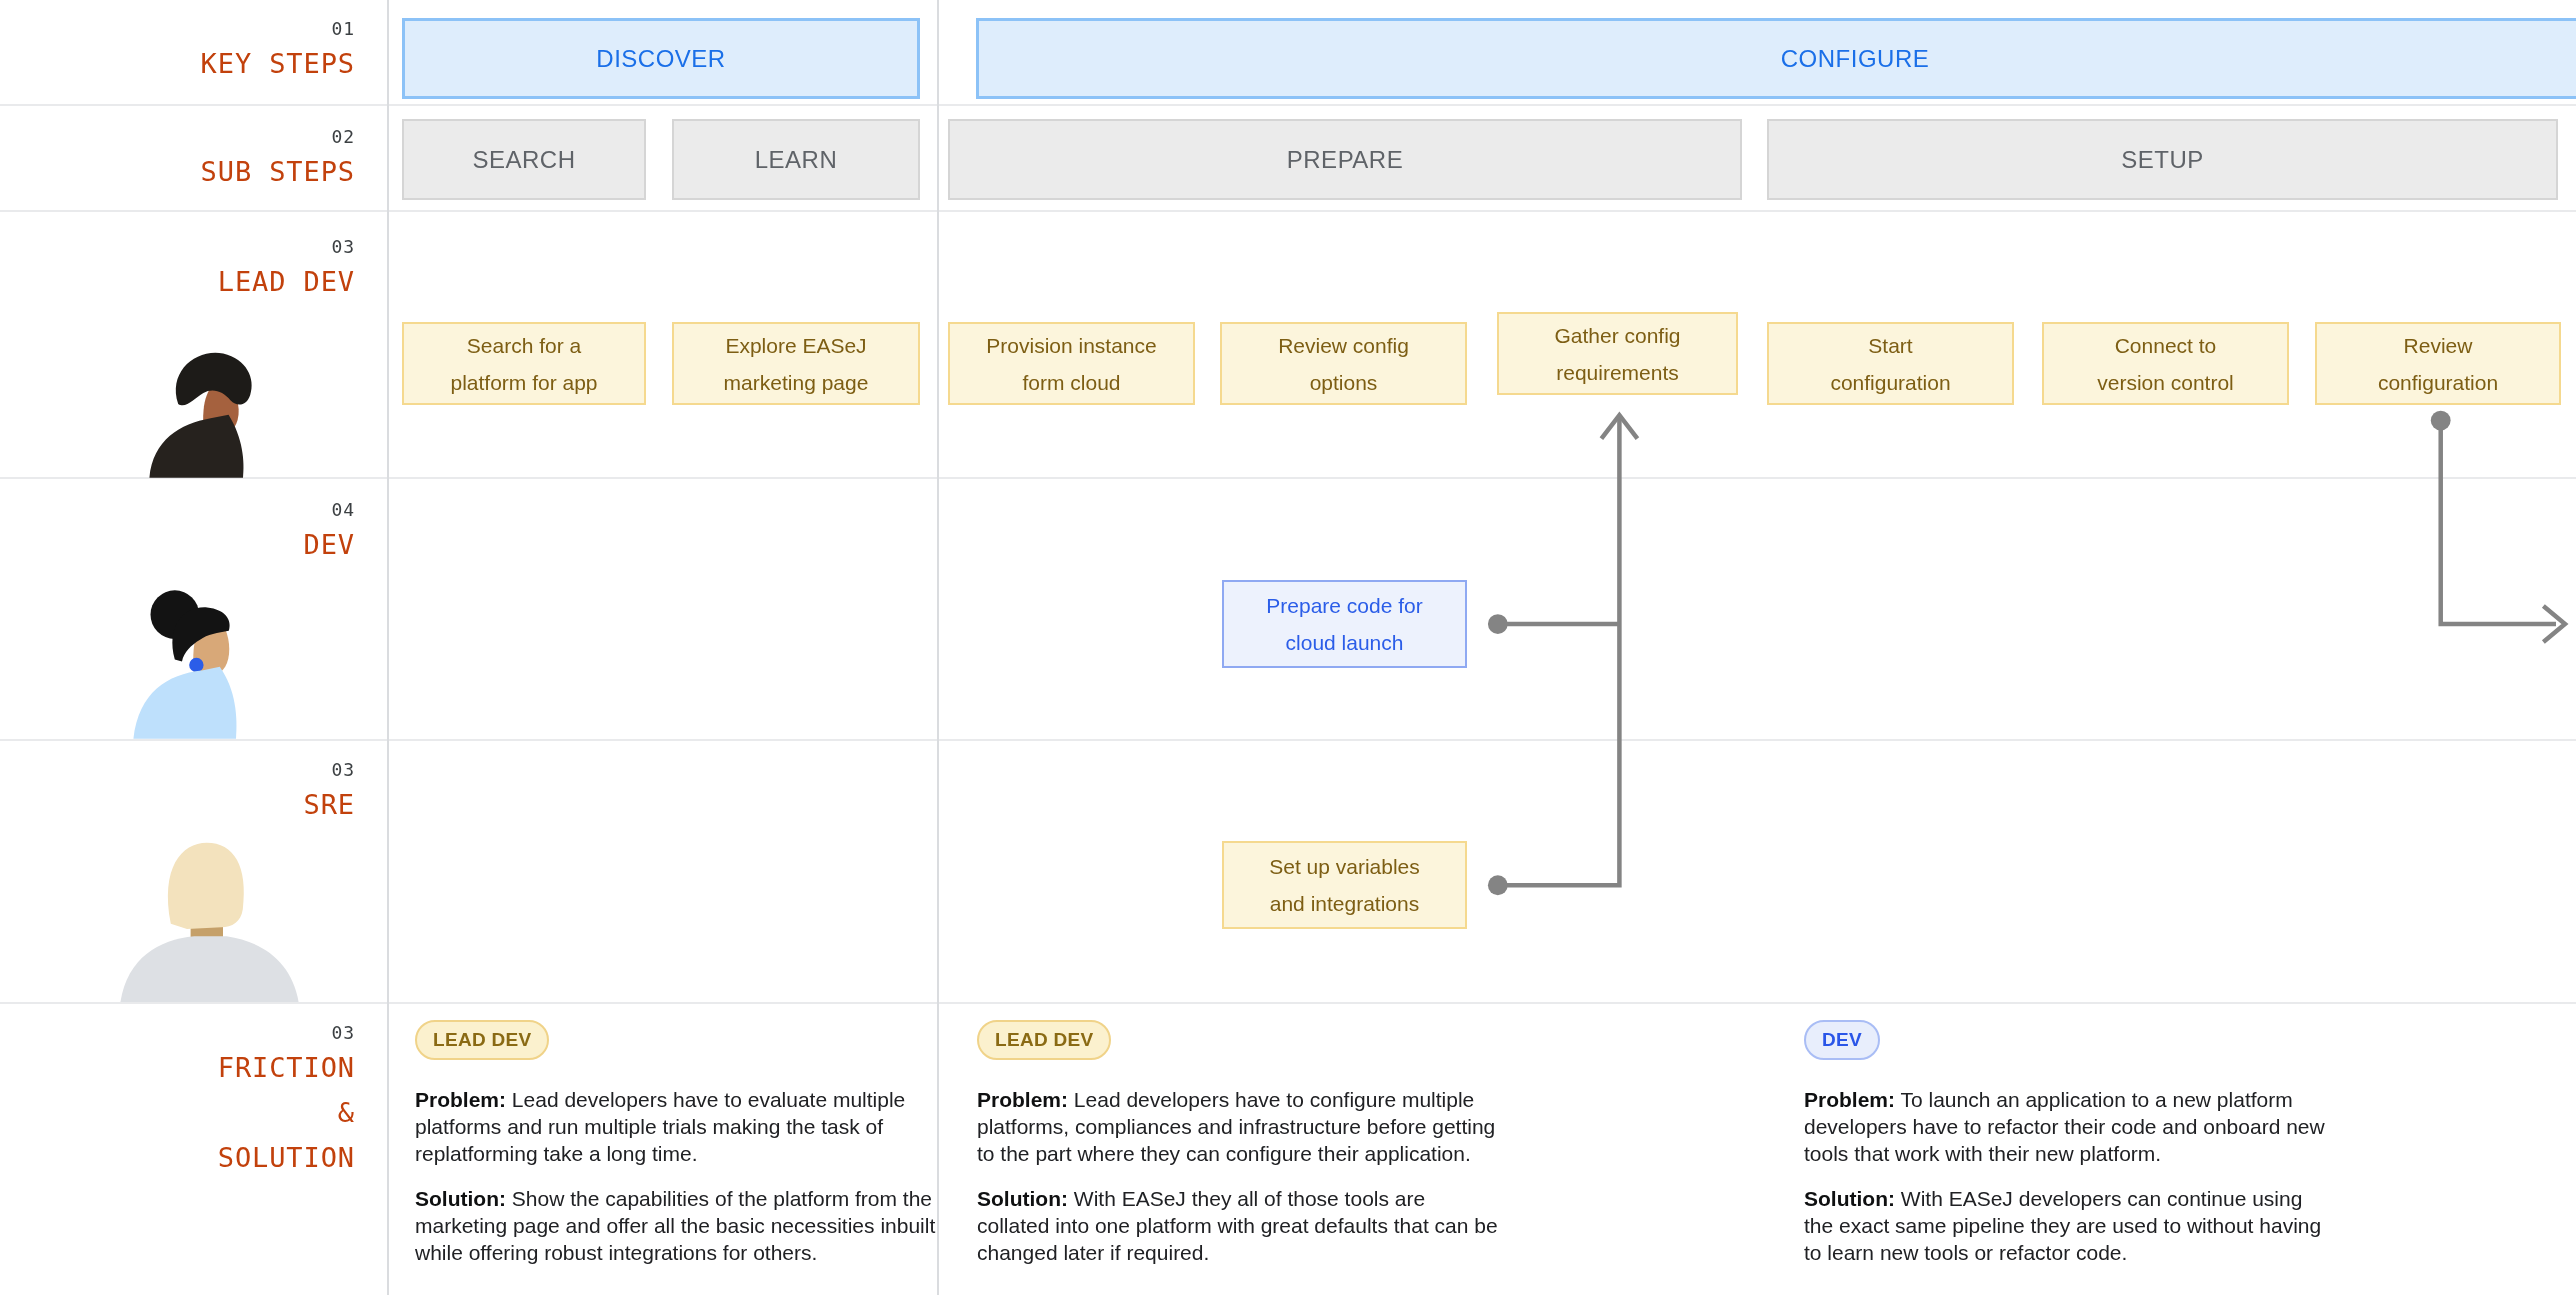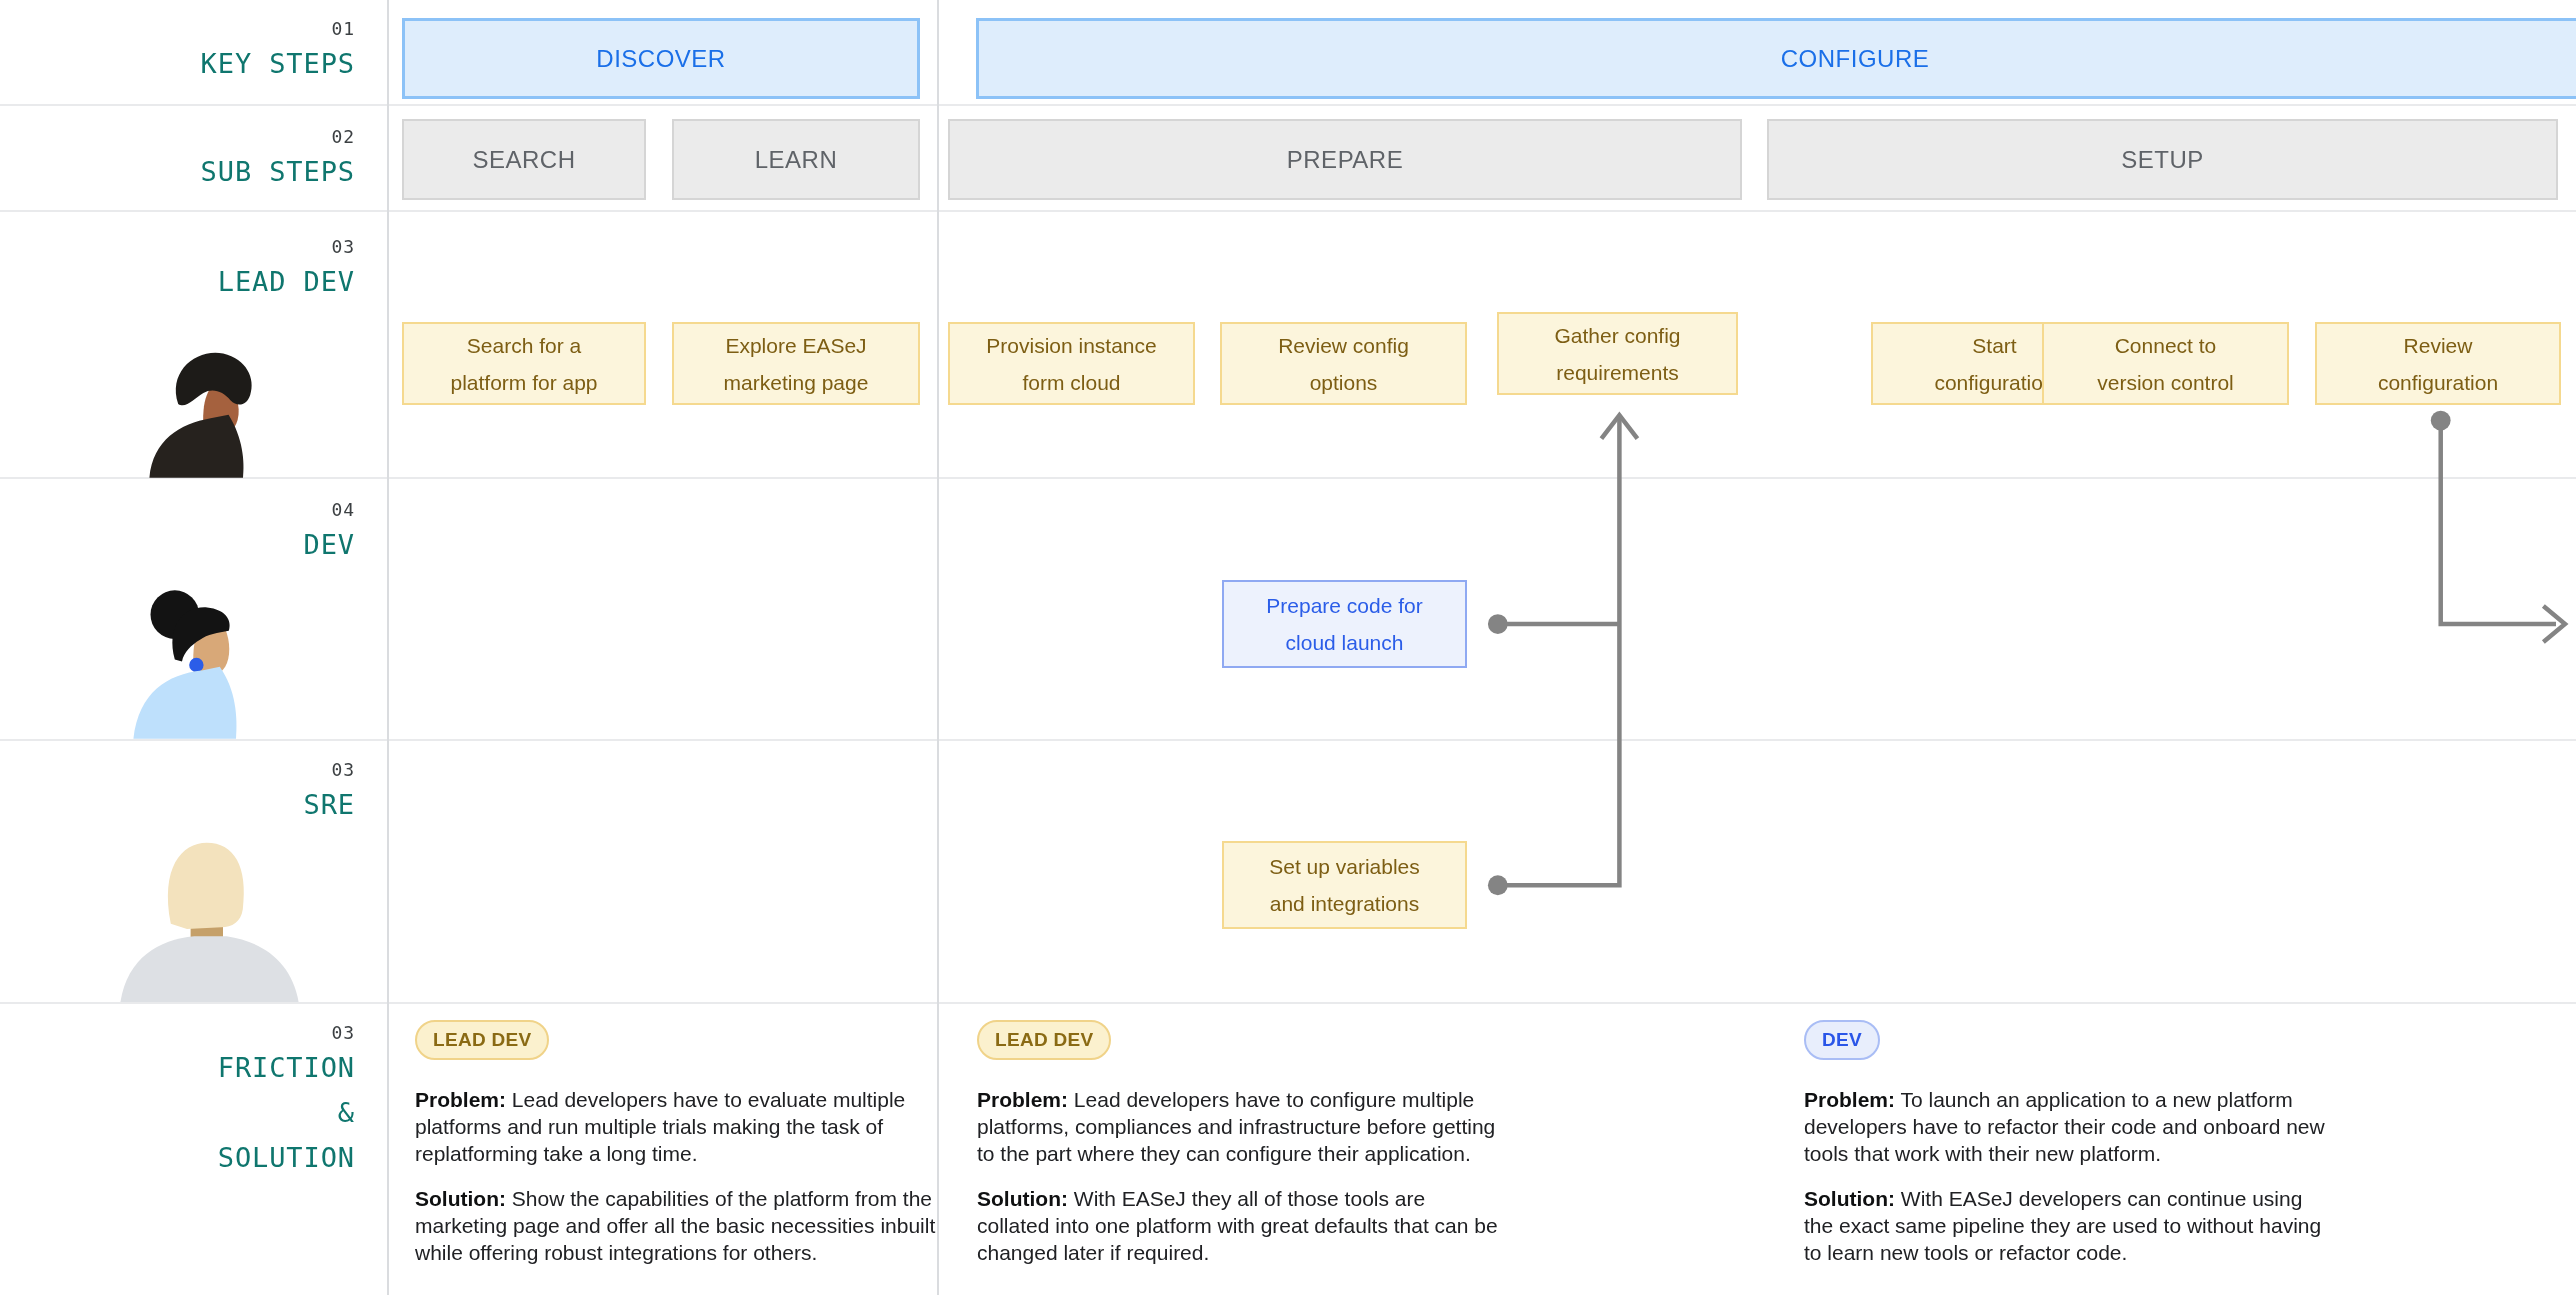--- a/index.html
+++ b/index.html
@@ -4,21 +4,21 @@
 <style>
   html,body{margin:0;padding:0;background:#fff;}
   .canvas{position:relative;width:2576px;height:1295px;background:#fff;overflow:hidden;
           font-family:"Liberation Sans", sans-serif;}
   .hline{position:absolute;left:0;width:2576px;height:1.8px;background:#E9EAEC;}
   .vline{position:absolute;top:0;width:1.8px;height:1295px;background:#DADCDF;}
 
   .row-label{position:absolute;left:0;width:355px;text-align:right;
              font-family:"DejaVu Sans Mono", monospace;letter-spacing:0.9px;}
   .row-label .num{font-size:18px;line-height:25px;color:#3C4043;}
-  .row-label .line{font-size:27px;line-height:45px;color:#0f766e;padding-left:28px;}
+  .row-label .line{font-size:27px;line-height:45px;color:#c2410c;padding-left:28px;}
 
   .stepbox{position:absolute;display:flex;align-items:center;justify-content:center;
            box-sizing:border-box;font-size:24px;letter-spacing:0.5px;}
   .keystep{background:#DEEDFC;border:3.6px solid #8CC2F7;color:#1A6FE8;}
   .substep{background:#EBEBEB;border:2.7px solid #D5D5D5;color:#5F6368;}
 
   .card{position:absolute;display:flex;flex-direction:column;align-items:center;justify-content:center;
         box-sizing:border-box;text-align:center;font-size:21px;line-height:37px;}
   .card-gold{background:#FCF5DC;border:2.7px solid #F5D98F;color:#7D5E14;}
   .card-blue{background:#EDF2FD;border:2.7px solid #8FA9F2;color:#2B5DE8;}
@@ -108,21 +108,21 @@
     <span>form cloud</span>
   </div>
   <div class="card card-gold" style="left:1220px;top:322px;width:247px;height:83px">
     <span>Review config</span>
     <span>options</span>
   </div>
   <div class="card card-gold" style="left:1497px;top:312px;width:241px;height:83px">
     <span>Gather config</span>
     <span>requirements</span>
   </div>
-  <div class="card card-gold" style="left:1871px;top:322px;width:247px;height:83px">
+  <div class="card card-gold" style="left:1767px;top:322px;width:247px;height:83px">
     <span>Start</span>
     <span>configuration</span>
   </div>
   <div class="card card-gold" style="left:2042px;top:322px;width:247px;height:83px">
     <span>Connect to</span>
     <span>version control</span>
   </div>
   <div class="card card-gold" style="left:2315px;top:322px;width:246px;height:83px">
     <span>Review</span>
     <span>configuration</span>

